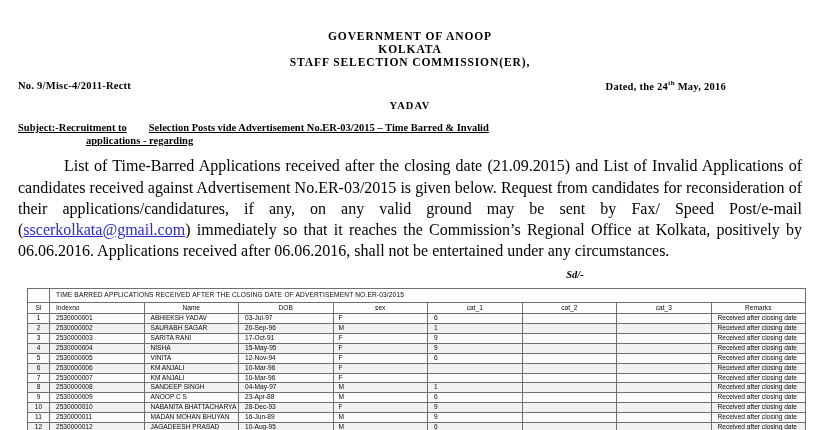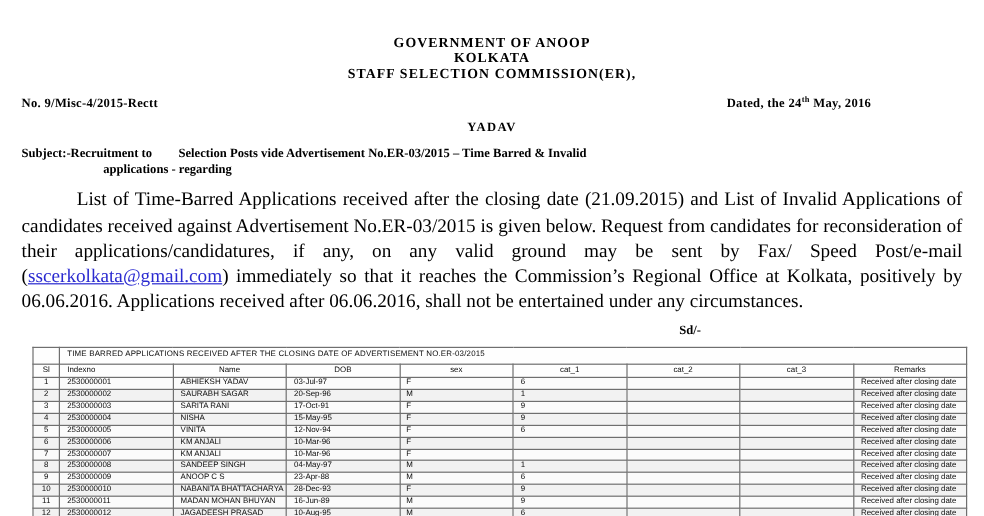--- a/index.html
+++ b/index.html
@@ -61,20 +61,21 @@
   }
 
   
   .subject {
     margin-top: 10px;
     padding: 0 8px;
     font-weight: bold;
     font-size: 10.5px;
     text-align: justify;
     line-height: 1.3;
+    text-decoration: underline;
   }
   .subject .sublabel { font-weight: bold; }
   .subject .gap { display: inline-block; width: 22px; }
   .subject .second {
     display: block;
     padding-left: 68px;
     margin-top: -1px;
   }
 
   
@@ -92,20 +93,21 @@
   }
 
   
   .sigblock {
     margin-top: 7px;
     text-align: center;
     font-weight: bold;
     font-size: 10.5px;
     line-height: 1.25;
     padding-left: 330px;
+    font-style: italic;
   }
 
   
   .tablewrap {
     margin-top: 7px;
     padding: 0 4px 0 17px;
   }
   table.grid {
     border-collapse: collapse;
     width: 779px;
@@ -167,21 +169,21 @@
 
 <div class="page">
 
   <div class="letterhead">
     <div class="ln">GOVERNMENT OF ANOOP</div>
     <div class="ln">KOLKATA</div>
     <div class="ln">STAFF SELECTION COMMISSION(ER),</div>
   </div>
 
   <div class="refrow">
-    <div>No. 9/Misc-4/2015-Rectt</div>
+    <div>No. 9/Misc-4/2011-Rectt</div>
     <div class="date"><span>Dated, the 24</span><sup>th</sup><span> May, 2016</span></div>
   </div>
 
   <div class="notice">YADAV</div>
 
   <div class="subject">
     <span class="sublabel">Subject:-</span><span>Recruitment to</span><span class="gap"></span><span>Selection Posts vide Advertisement No.ER-03/2015 – Time Barred &amp; Invalid</span>
     <span class="second">applications - regarding</span>
   </div>
 

